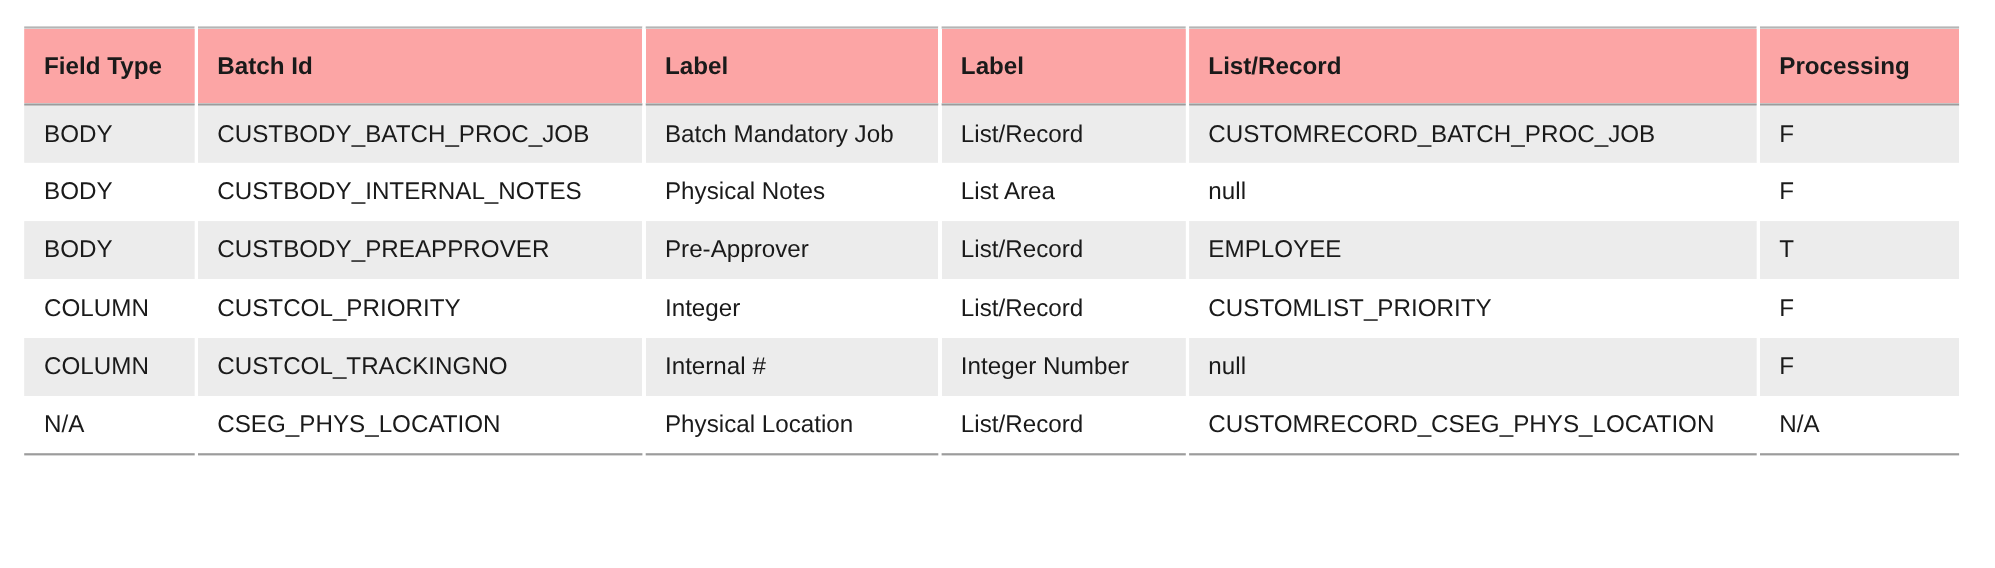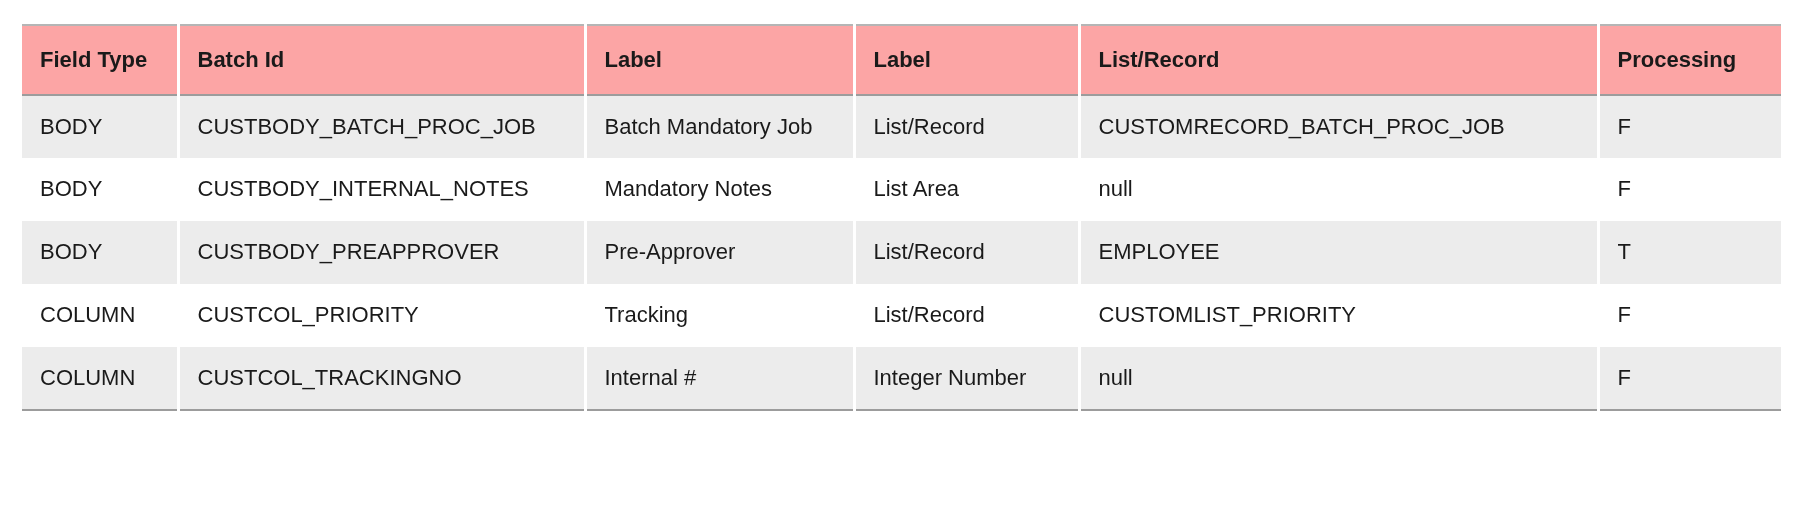--- a/index.html
+++ b/index.html
@@ -47,21 +47,21 @@
     border-left: 3px solid var(--divider, #ffffff);
   }
   .fields-table thead th {
     font-weight: bold;
     height: 70px;
     border-top: 2px solid var(--rule-top, #b5b5b5);
     border-bottom: 2px solid var(--rule, #9c9c9c);
     background: #fca5a5;
   }
   .fields-table tbody td {
-    height: 63px;
+    height: 53px;
     font-weight: normal;
   }
   .fields-table tbody tr:nth-child(odd) td {
     background: var(--stripe, #ececec);
   }
   .fields-table tbody tr:last-child td {
     border-bottom: 2px solid var(--rule, #9c9c9c);
   }
 </style>
 </head>
@@ -92,44 +92,52 @@
         <td>BODY</td>
         <td>CUSTBODY_BATCH_PROC_JOB</td>
         <td>Batch Mandatory Job</td>
         <td>List/Record</td>
         <td>CUSTOMRECORD_BATCH_PROC_JOB</td>
         <td>F</td>
       </tr>
       <tr>
         <td>BODY</td>
         <td>CUSTBODY_INTERNAL_NOTES</td>
-        <td>Mandatory Notes</td>
+        <td>Physical Notes</td>
         <td>List Area</td>
         <td>null</td>
         <td>F</td>
       </tr>
       <tr>
         <td>BODY</td>
         <td>CUSTBODY_PREAPPROVER</td>
         <td>Pre-Approver</td>
         <td>List/Record</td>
         <td>EMPLOYEE</td>
         <td>T</td>
       </tr>
       <tr>
         <td>COLUMN</td>
         <td>CUSTCOL_PRIORITY</td>
-        <td>Tracking</td>
+        <td>Integer</td>
         <td>List/Record</td>
         <td>CUSTOMLIST_PRIORITY</td>
         <td>F</td>
       </tr>
       <tr>
         <td>COLUMN</td>
         <td>CUSTCOL_TRACKINGNO</td>
         <td>Internal #</td>
         <td>Integer Number</td>
         <td>null</td>
         <td>F</td>
       </tr>
+      <tr>
+        <td>N/A</td>
+        <td>CSEG_PHYS_LOCATION</td>
+        <td>Physical Location</td>
+        <td>List/Record</td>
+        <td>CUSTOMRECORD_CSEG_PHYS_LOCATION</td>
+        <td>N/A</td>
+      </tr>
     </tbody>
   </table>
 </div>
 
 </body></html>

